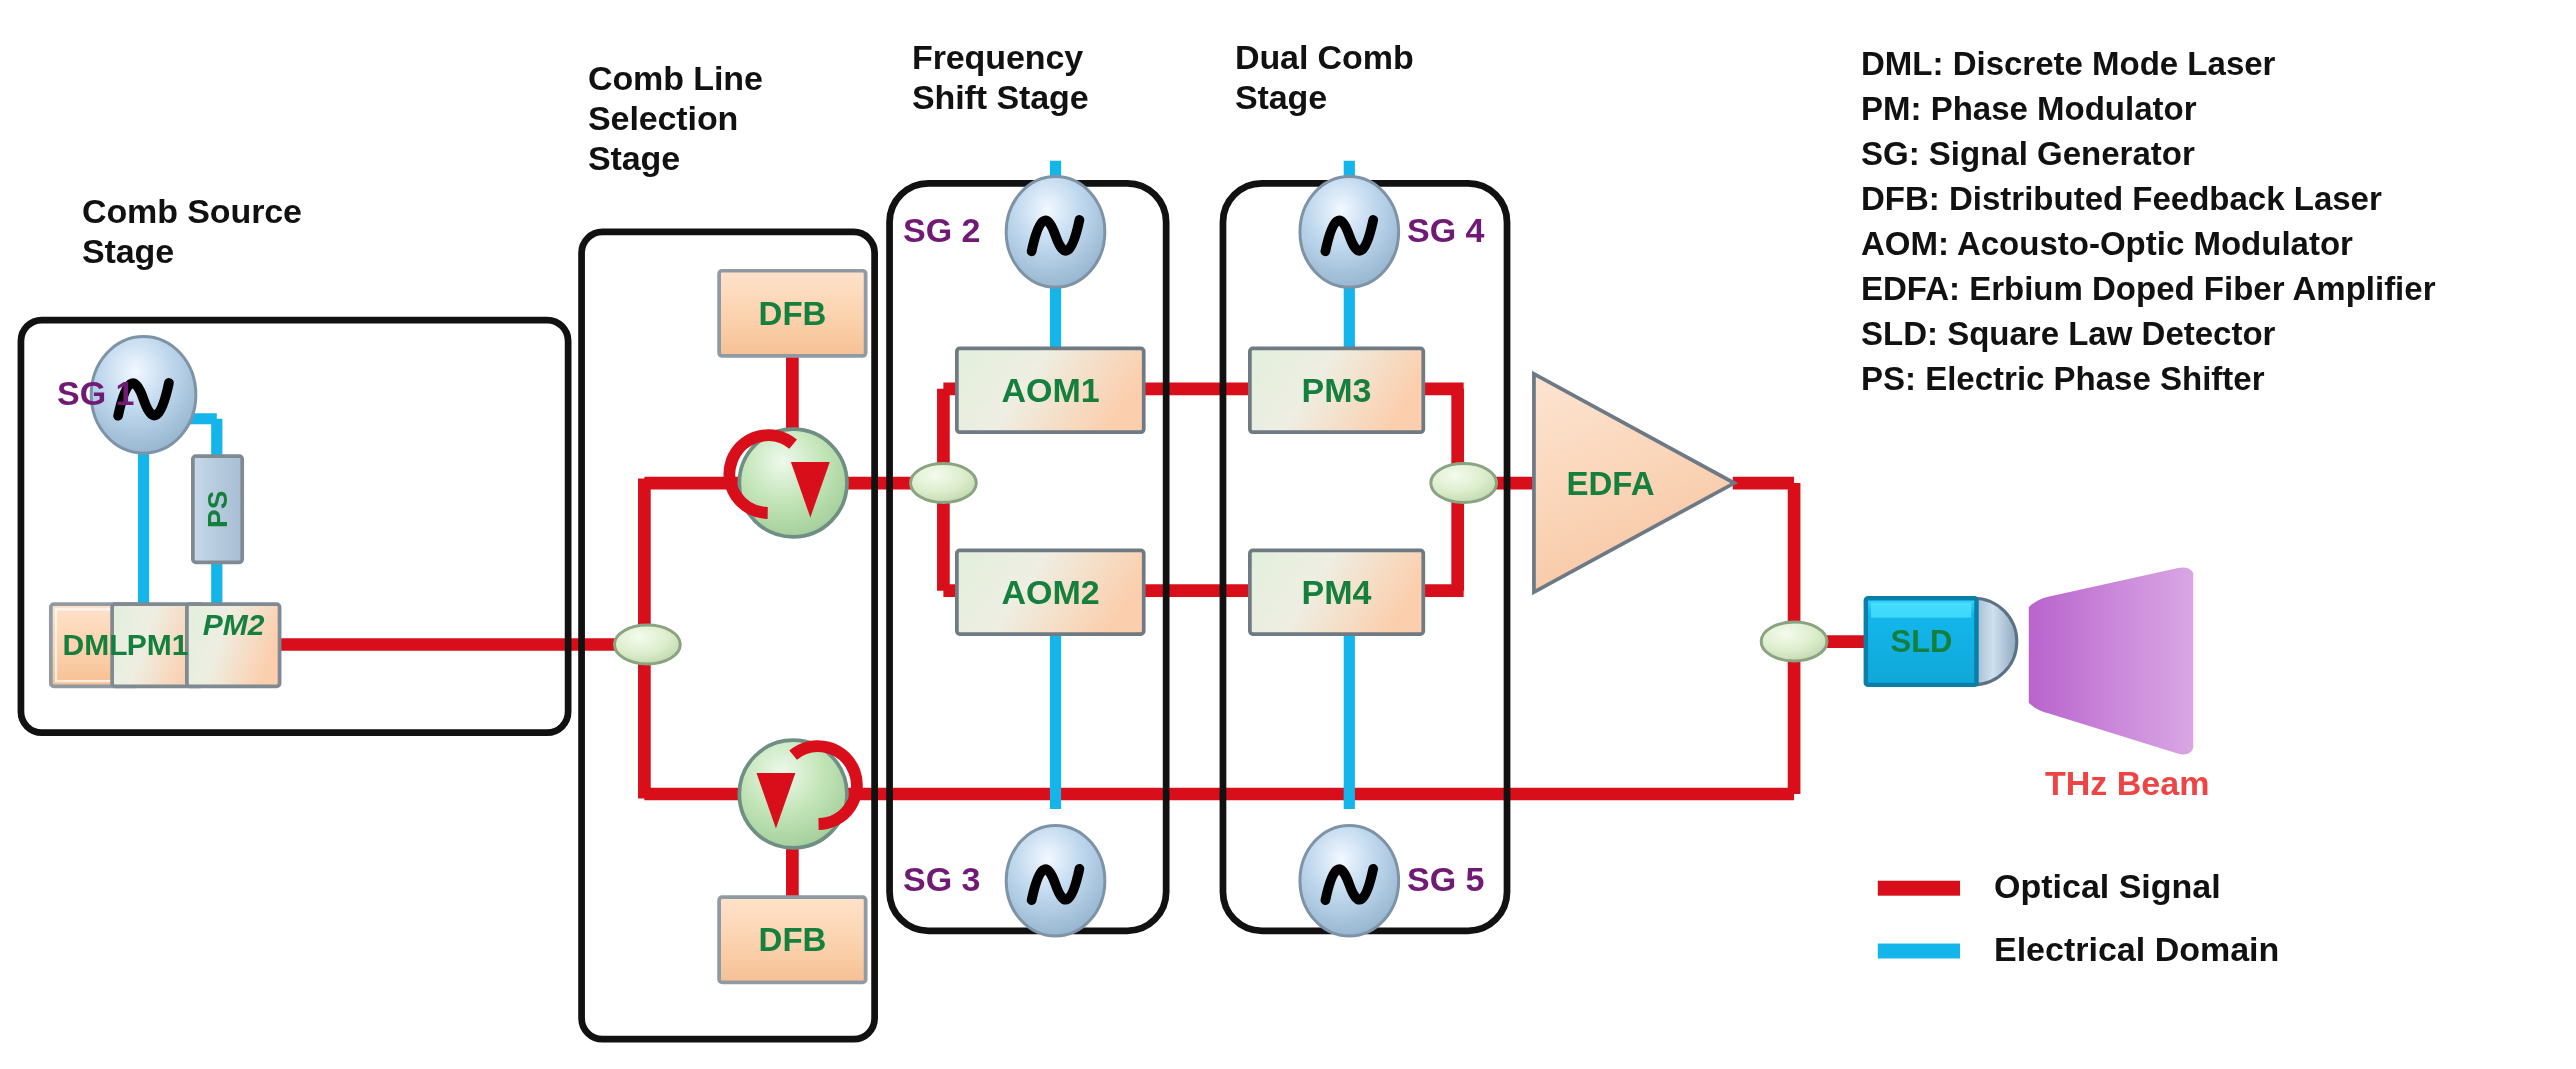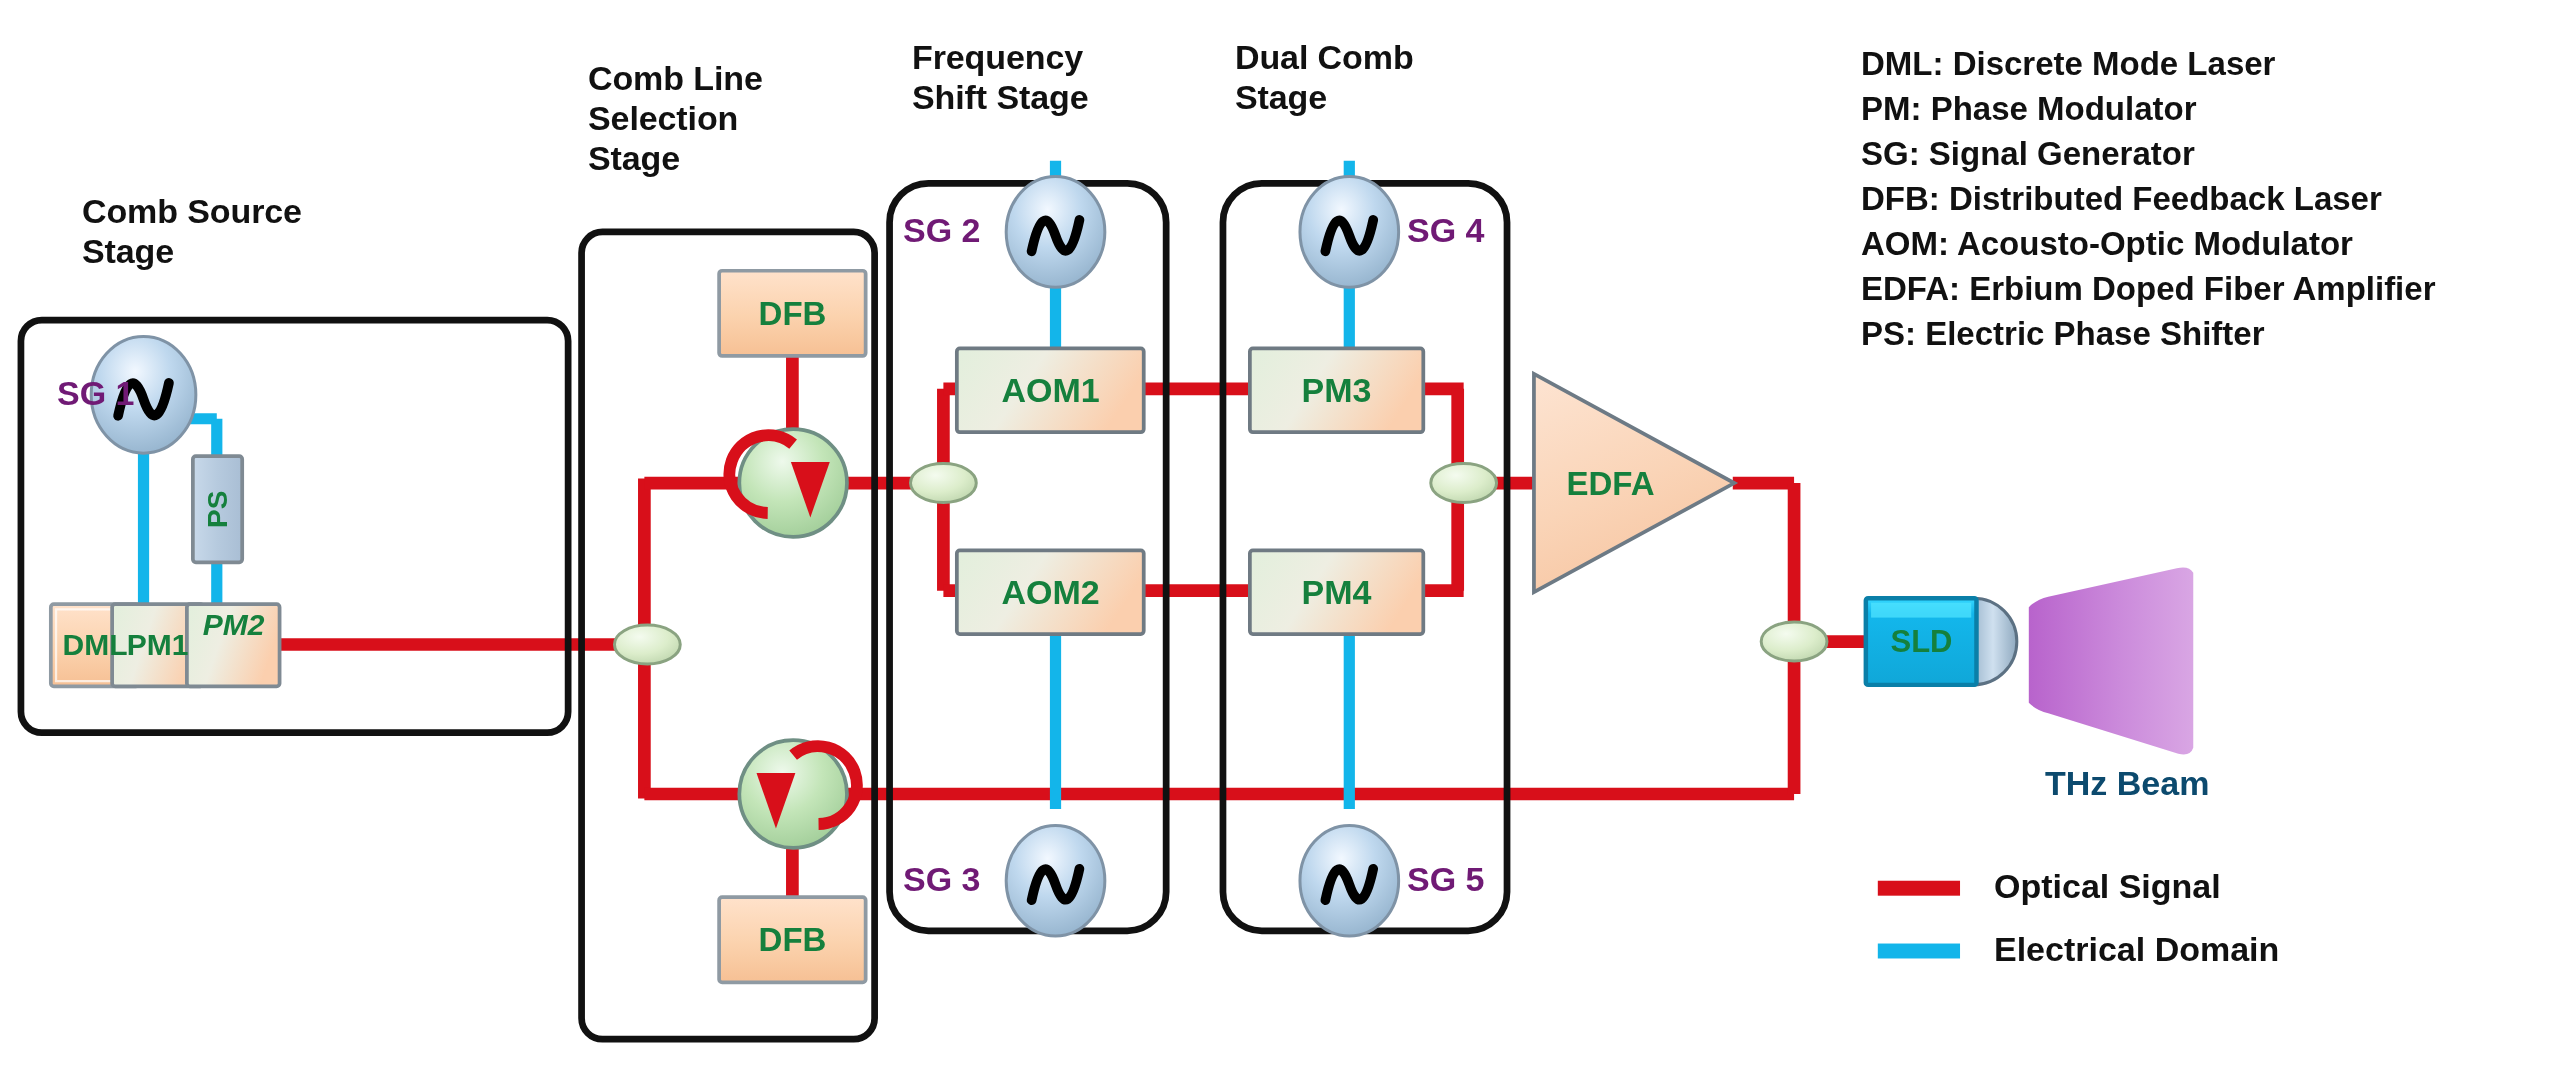--- a/index.html
+++ b/index.html
@@ -7,21 +7,21 @@
        font-family:"Liberation Sans", sans-serif;overflow:hidden;}
   #stage{position:absolute;left:0;top:0;width:2576px;height:1070px;}
   svg.layer{position:absolute;left:0;top:0;width:2576px;height:1070px;}
   .lbl{position:absolute;font-weight:bold;color:#111;letter-spacing:-0.1px;}
   .stage-title{font-size:34px;line-height:40px;font-weight:bold;color:#111;}
   .legend-line{font-size:33px;line-height:45px;font-weight:bold;color:#111;white-space:nowrap;}
   .dom-line{font-size:34px;font-weight:bold;color:#111;white-space:nowrap;}
   .comp-text{position:absolute;display:flex;align-items:center;justify-content:center;
              font-weight:bold;color:#15803d;pointer-events:none;}
   .sg-label{position:absolute;font-size:34px;font-weight:bold;color:#701a75;}
-  .thz-label{position:absolute;font-size:34px;font-weight:bold;color:#0c4a6e;}
+  .thz-label{position:absolute;font-size:34px;font-weight:bold;color:#ef4444;}
 </style>
 </head>
 <body>
 
 <div id="stage">
 
   <svg class="layer" viewBox="0 0 3446 1431" xmlns="http://www.w3.org/2000/svg">
     <defs>
       <linearGradient id="gOrange" x1="0" y1="0" x2="0" y2="1">
         <stop offset="0%" stop-color="#ffe2cb"></stop>
@@ -287,20 +287,21 @@
 
   <div class="thz-label" style="left:2045px;top:764px;">THz Beam</div>
 
   <div style="position:absolute;left:1861px;top:41px;">
     <div class="legend-line">DML: Discrete Mode Laser</div>
     <div class="legend-line">PM: Phase Modulator</div>
     <div class="legend-line">SG: Signal Generator</div>
     <div class="legend-line">DFB: Distributed Feedback Laser</div>
     <div class="legend-line">AOM: Acousto-Optic Modulator</div>
     <div class="legend-line">EDFA: Erbium Doped Fiber Amplifier</div>
+    <div class="legend-line">SLD: Square Law Detector</div>
     <div class="legend-line">PS: Electric Phase Shifter</div>
   </div>
 
   <div class="dom-line" style="position:absolute;left:1994px;top:867px;">Optical Signal</div>
   <div class="dom-line" style="position:absolute;left:1994px;top:930px;">Electrical Domain</div>
 
 </div>
 
 
 </body></html>

